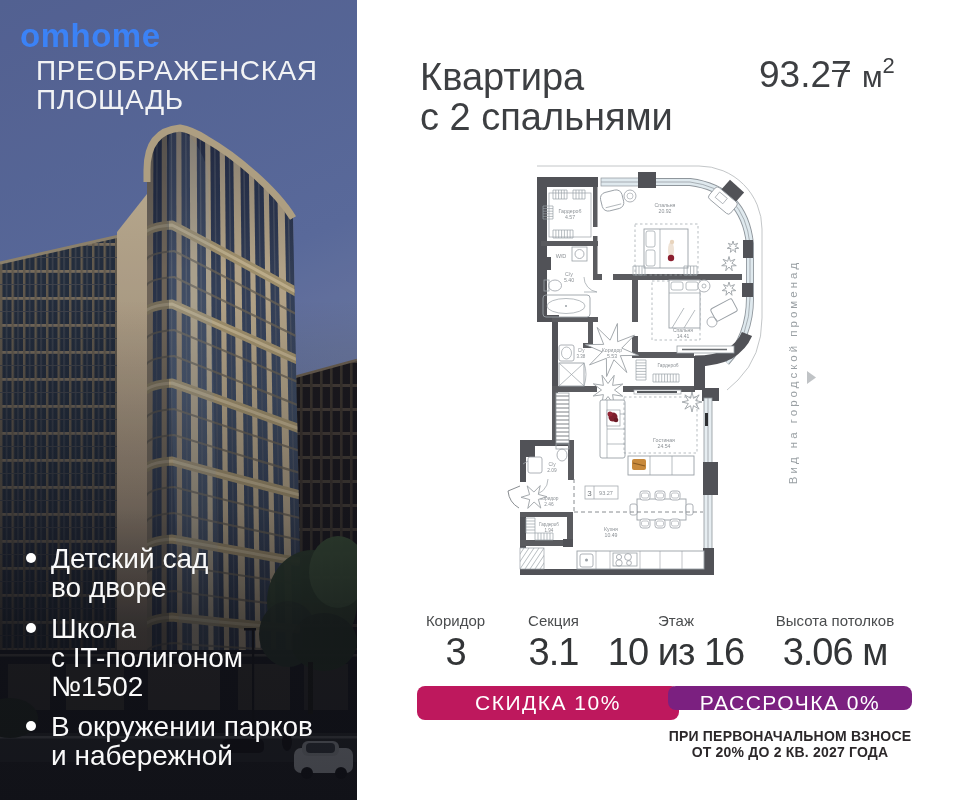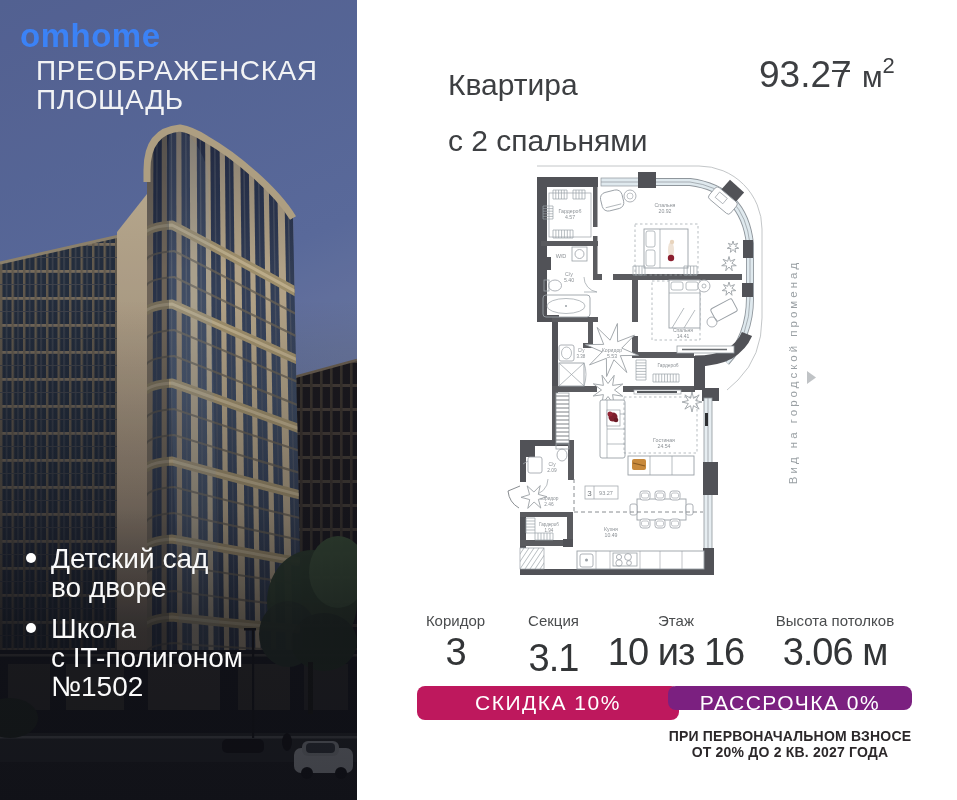--- a/index.html
+++ b/index.html
@@ -175,23 +175,26 @@
   <div class="abs" style="left:26px;top:544px;width:330px;color:#fafafa;font-size:28px;line-height:29px;">
 
     <div style="position:relative;padding-left:25px;margin-bottom:12px;">
       <span style="position:absolute;left:0;top:9px;width:10px;height:10px;border-radius:50%;background:#fff;"></span>
       Детский сад<br>во дворе</div>
 
     <div style="position:relative;padding-left:25px;margin-bottom:11px;">
       <span style="position:absolute;left:0;top:9px;width:10px;height:10px;border-radius:50%;background:#fff;"></span>
       Школа<br>с IT-полигоном<br>№1502</div>
 
-  </div>
-
-  <div class="abs" style="left:420px;top:57px;font-size:30px;color:#3d3f42;line-height:56px;margin-left:28px;">Квартира<br>с 2 спальнями</div>
+    <div style="position:relative;padding-left:25px;">
+      <span style="position:absolute;left:0;top:9px;width:10px;height:10px;border-radius:50%;background:#fff;"></span>
+      В окружении парков<br>и набережной</div>
+  </div>
+
+  <div class="abs" style="left:420px;top:57px;font-size:38px;color:#3d3f42;line-height:40px;">Квартира<br>с 2 спальнями</div>
 
   <div class="abs" style="left:759px;top:53px;font-size:37px;color:#3d3f42;">93.2<span style="position:relative;">7<span style="position:absolute;left:1px;top:16px;width:18px;height:2.4px;background:#3d3f42;"></span></span>&nbsp;<span style="font-size:30px;">м</span><span style="font-size:22px;vertical-align:14px;">2</span></div>
 
   <div class="abs" style="left:495px;top:155px;width:330px;height:430px;">
     <svg width="330" height="430" viewBox="495 155 330 430" style="display:block">
         <path d="M537,166 H699 A63,63 0 0 1 762,229 V318 Q762,356 738,380 L727,390" fill="none" stroke="#b4b7ba" stroke-width="0.8"></path>
         <path d="M656,182 H690 Q744,189 750,244 V298 Q750,336 726,362" fill="none" stroke="#8f969c" stroke-width="8"></path>
         <path d="M656,182 H690 Q744,189 750,244 V298 Q750,336 726,362" fill="none" stroke="#dfe9ee" stroke-width="6.2"></path>
         <path d="M656,182 H690 Q744,189 750,244 V298 Q750,336 726,362" fill="none" stroke="#8f969c" stroke-width="0.7"></path>
         <rect x="601" y="178" width="38" height="8" fill="#dfe9ee" stroke="#8f969c" stroke-width="0.7"></rect>
@@ -508,21 +511,21 @@
       </svg>
   </div>
 
   <div class="abs" style="left:408px;top:612px;width:95px;text-align:center;">
     <div style="font-size:15px;color:#4a4c4e;">Коридор</div>
     <div style="font-size:38px;color:#333537;margin-top:2px;letter-spacing:-1px;">3</div>
   </div>
 
   <div class="abs" style="left:506px;top:612px;width:95px;text-align:center;">
     <div style="font-size:15px;color:#4a4c4e;">Секция</div>
-    <div style="font-size:38px;color:#333537;margin-top:8px;letter-spacing:-1px;">3.1</div>
+    <div style="font-size:38px;color:#333537;margin-top:2px;letter-spacing:-1px;">3.1</div>
   </div>
 
   <div class="abs" style="left:596px;top:612px;width:160px;text-align:center;white-space:nowrap;">
     <div style="font-size:15px;color:#4a4c4e;">Этаж</div>
     <div style="font-size:38px;color:#333537;margin-top:2px;letter-spacing:-1px;">10 из 16</div>
   </div>
 
   <div class="abs" style="left:765px;top:612px;width:140px;text-align:center;">
     <div style="font-size:15px;color:#4a4c4e;">Высота потолков</div>
     <div style="font-size:38px;color:#333537;margin-top:2px;letter-spacing:-1px;">3.06 м</div>

